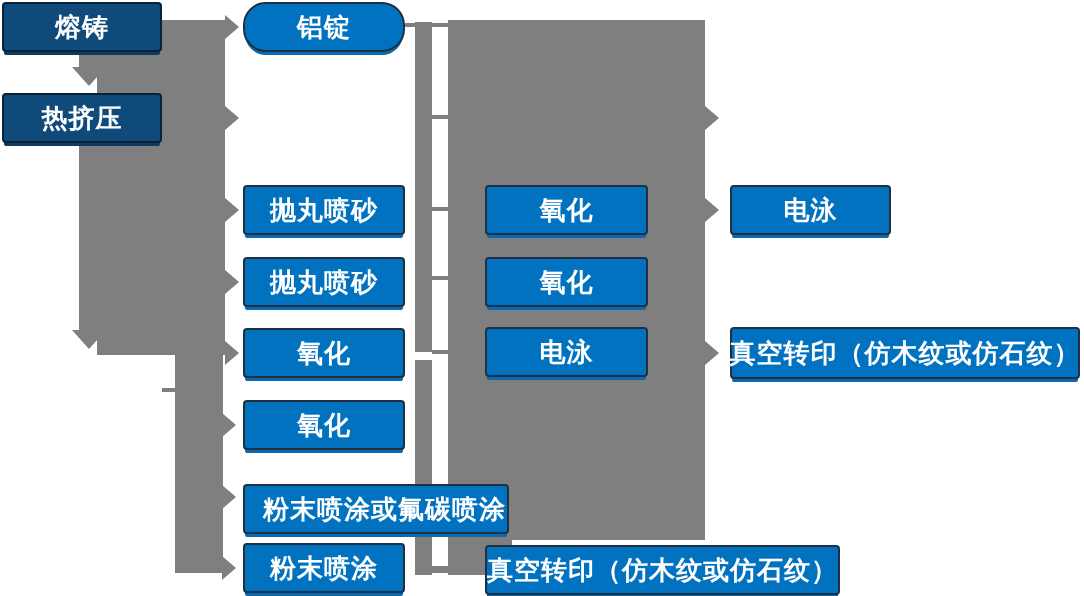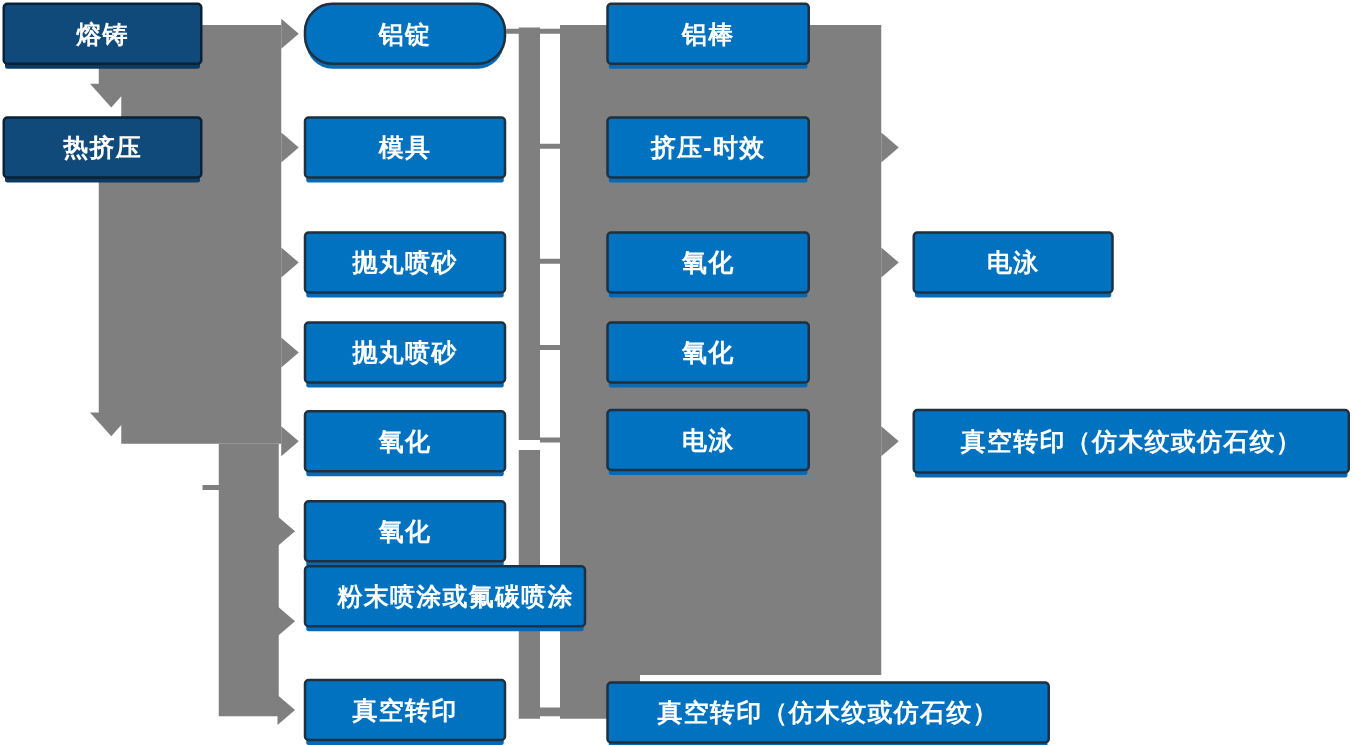--- a/index.html
+++ b/index.html
@@ -10,21 +10,21 @@
     font-family:"Liberation Sans","DejaVu Sans",sans-serif;
     overflow:hidden;
   }
   
   .node{
     position:absolute;
     box-sizing:border-box;
     height:50px;
     display:flex;align-items:center;justify-content:center;
     color:#ffffff;
-    font-size:20px;
+    font-size:26px;
     font-weight:600;
     letter-spacing:1px;
     border-radius:4px;
     z-index:3;
     white-space:nowrap;
   }
   .bright{
     background:#0072bf;
     border:2px solid #1f3040;
     box-shadow:0 5px 0 -2px #0a69b3;
@@ -38,21 +38,21 @@
   #c1r1{left:2px;  top:2px;  width:160px;}
   #c1r2{left:2px;  top:93px; width:160px;text-align:center;}
   #c1r3{left:2px;  top:365px;width:160px;}
   
   #c2r1{left:243px;top:2px;  width:162px;border-radius:23px;}
   #c2r2{left:243px;top:93px; width:162px;}
   #c2r3{left:243px;top:185px;width:162px;}
   #c2r4{left:243px;top:257px;width:162px;}
   #c2r5{left:243px;top:328px;width:162px;}
   #c2r6{left:243px;top:400px;width:162px;}
-  #c2r7{left:243px;top:452px;width:226px;padding-left:17px;}
+  #c2r7{left:243px;top:484px;width:266px;padding-left:17px;}
   #c2r8{left:243px;top:543px;width:162px;}
   
   #c3r1{left:485px;top:2px;  width:163px;}
   #c3r2{left:485px;top:93px; width:163px;}
   #c3r3{left:485px;top:185px;width:163px;}
   #c3r4{left:485px;top:257px;width:163px;}
   #c3r5{left:485px;top:327px;width:163px;}
   #c3r6{left:485px;top:545px;width:355px;}
   
   #c4r1{left:730px;top:93px; width:161px;}
@@ -138,30 +138,27 @@
   <div class="ar" id="ah-powderfluoro"></div>
   <div class="ar" id="ah-powder"></div>
   <div class="ar" id="ah-substrate"></div>
   <div class="ar" id="ah-electro"></div>
   <div class="ar" id="ah-vacuum-right"></div>
 
   <div class="node dark" id="c1r1">熔铸</div>
   <div class="node dark" id="c1r2">热挤压</div>
 
   <div class="node bright" id="c2r1">铝锭</div>
-  <div class="node bright" id="c2r2">模具</div>
   <div class="node bright" id="c2r3">抛丸喷砂</div>
   <div class="node bright" id="c2r4">抛丸喷砂</div>
   <div class="node bright" id="c2r5">氧化</div>
   <div class="node bright" id="c2r6">氧化</div>
   <div class="node bright" id="c2r7">粉末喷涂或氟碳喷涂</div>
-  <div class="node bright" id="c2r8">真空转印</div>
+  <div class="node bright" id="c2r8">粉末喷涂</div>
 
-  <div class="node bright" id="c3r1">铝棒</div>
-  <div class="node bright" id="c3r2">挤压-时效</div>
   <div class="node bright" id="c3r3">氧化</div>
   <div class="node bright" id="c3r4">氧化</div>
   <div class="node bright" id="c3r5">电泳</div>
   <div class="node bright" id="c3r6">真空转印（仿木纹或仿石纹）</div>
 
   <div class="node bright" id="c4r2">电泳</div>
   <div class="node bright" id="c4r3">真空转印（仿木纹或仿石纹）</div>
 
 </div>
 

